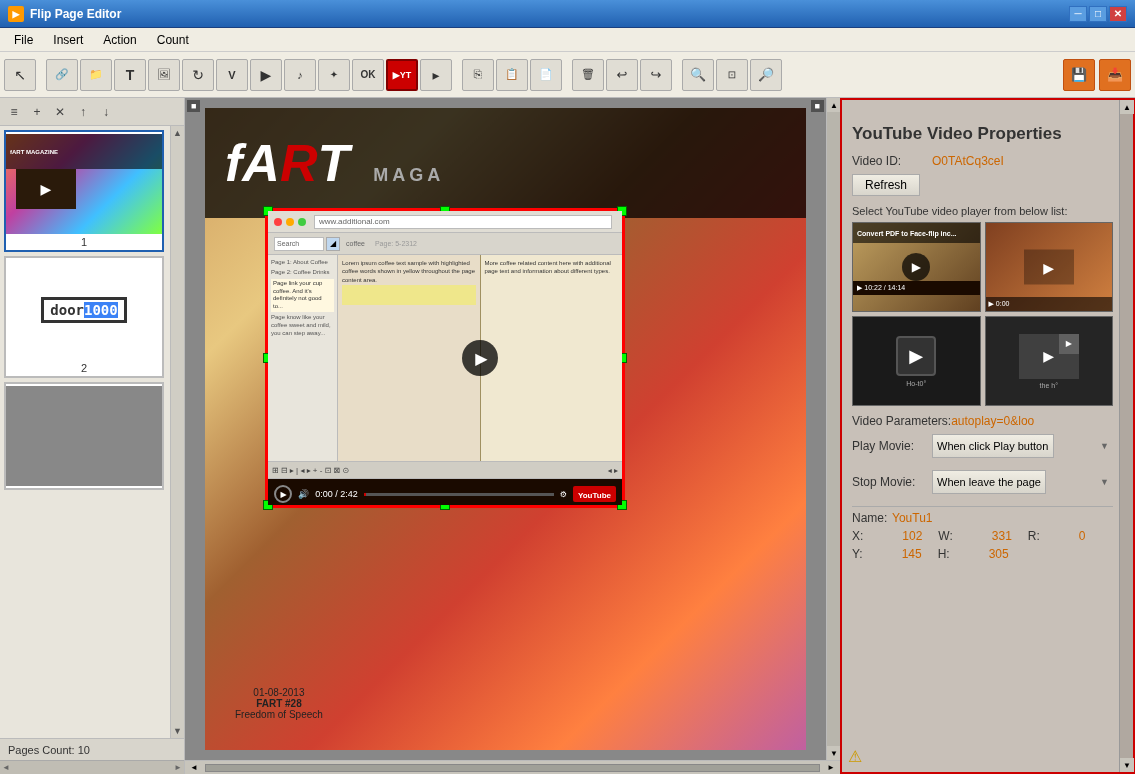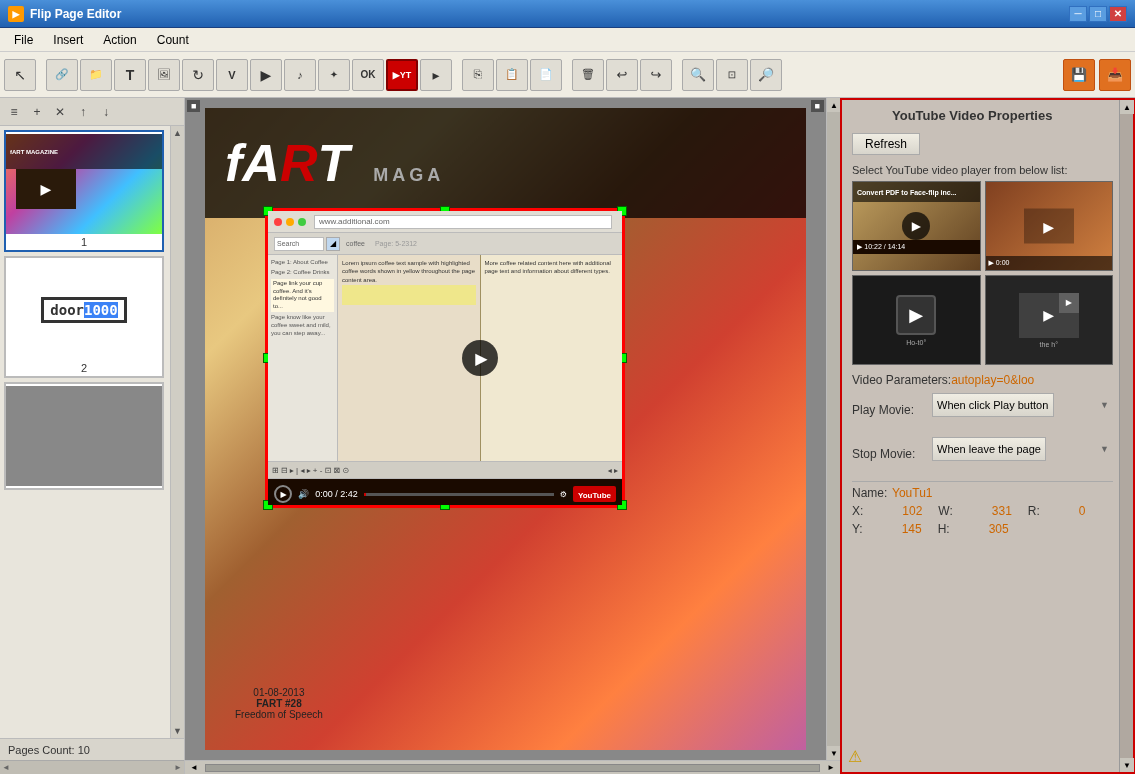--- a/index.html
+++ b/index.html
@@ -74,21 +74,21 @@
     .handle-bl{bottom:-5px;left:-5px;} .handle-bm{bottom:-5px;left:50%;margin-left:-5px;} .handle-br{bottom:-5px;right:-5px;}
     
     .video-inner { width:100%;height:100%;background:#2a1a0a;position:relative;overflow:hidden; }
 
     
     .right-panel {
       width: 295px; background: #c8c0b8; border: 2px solid #cc0000;
       display: flex; flex-direction: column; position: relative;
     }
     .panel-close { position:absolute;top:2px;right:4px;cursor:pointer;font-size:12px;color:#666;font-weight:bold; }
-    .panel-title { font-size:13px;font-weight:bold;color:#333;padding:8px 10px 4px;margin-left:40px; }
+    .panel-title { font-size:17px;font-weight:bold;color:#333;padding:24px 10px 4px; }
     .panel-scroll { position:absolute;right:0;top:0;width:14px;bottom:0;background:#b8b0a8;border-left:1px solid #999;display:flex;flex-direction:column; }
     .panel-content { padding: 6px 20px 6px 10px; flex:1; overflow-y:hidden; }
     
     .prop-row { display:flex;align-items:center;margin-bottom:6px; }
     .prop-label { font-size:12px;color:#333;min-width:80px; }
     .prop-value { color:#cc6600;font-size:12px;font-weight:normal; }
     
     .refresh-btn {
       background: linear-gradient(to bottom, #f0ede3, #d8d5cc);
       border: 1px solid #aaa; padding: 3px 12px; font-size:12px; cursor:pointer;
@@ -99,21 +99,21 @@
     
     .video-thumbnails { display:grid;grid-template-columns:1fr 1fr;gap:4px;margin-bottom:8px;max-height:200px; }
     .video-thumb { width:100%;height:90px;background:#2a1a0a;position:relative;cursor:pointer;border:1px solid #666;overflow:hidden; }
     .vt-play { position:absolute;top:50%;left:50%;transform:translate(-50%,-50%);width:28px;height:28px;background:rgba(0,0,0,0.7);border-radius:50%;display:flex;align-items:center;justify-content:center;color:white;font-size:12px; }
     .vt-bar { position:absolute;bottom:16px;left:0;right:0;height:14px;background:#1a0a00;display:flex;align-items:center;padding:0 4px;gap:4px;font-size:7px;color:white; }
     
     .params-row { display:flex;align-items:center;margin-bottom:6px; }
     .params-label { font-size:12px;color:#333;min-width:90px; }
     .params-value { color:#cc6600;font-size:12px; }
     
-    .select-row { display:flex;align-items:flex-end;margin-bottom:20px; }
+    .select-row { display:flex;align-items:center;margin-bottom:12px; }
     .select-label { font-size:12px;color:#333;min-width:80px; }
     .select-dropdown {
       flex:1; height:24px; background:linear-gradient(to bottom,#f0ede3,#d8d5cc);
       border:1px solid #aaa; font-size:11px; padding:0 4px; appearance:none;
       cursor:pointer; position:relative;
     }
     .select-wrap { flex:1;position:relative; }
     .select-wrap::after { content:'▼';position:absolute;right:4px;top:50%;transform:translateY(-50%);font-size:9px;color:#666;pointer-events:none; }
     
     .divider { height:1px;background:#aaa;margin:4px 0; }
@@ -382,20 +382,24 @@
     </div>
   </div>
 
   <div class="right-panel">
     <div class="panel-close">✕</div>
 
     <div class="panel-title">YouTube Video Properties</div>
 
     <div class="panel-content">
       
+      <div class="prop-row">
+        <span class="prop-label">Video ID:</span>
+        <span class="prop-value">O0TAtCq3ceI</span>
+      </div>
       
       
       <button class="refresh-btn">Refresh</button>
       
       
       <div class="section-label">Select YouTube video player from below list:</div>
       
       
       <div class="video-thumbnails">
 

